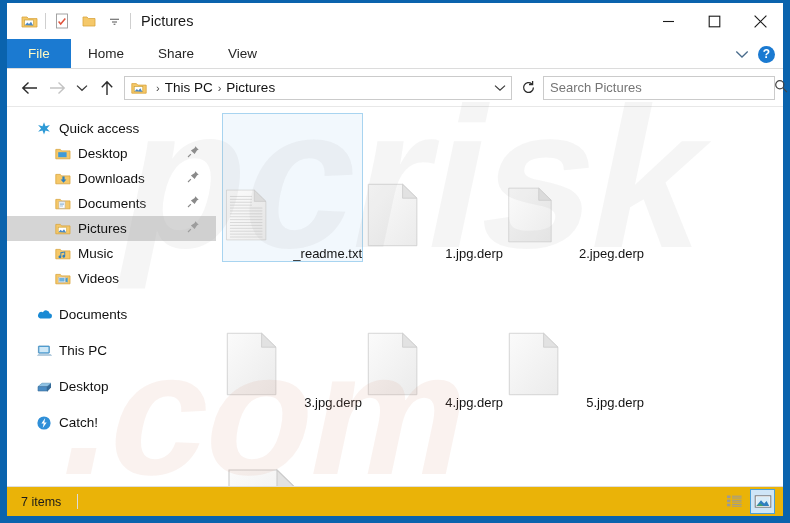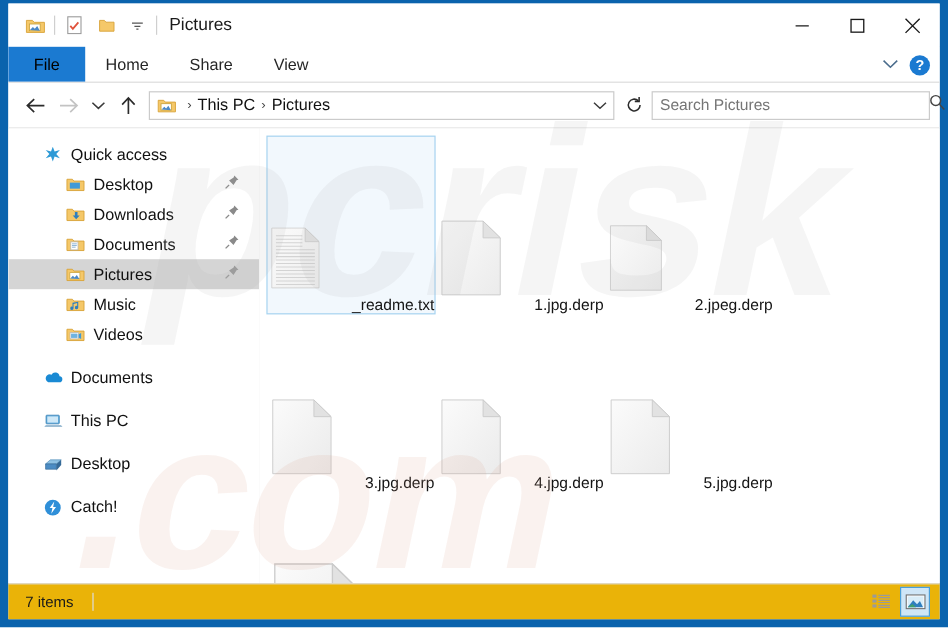--- a/index.html
+++ b/index.html
@@ -54,21 +54,21 @@
     background: #ffffff;
     border-bottom: 1px solid #dcdcdc;
     position: relative;
   }
   .tab {
     display: flex; align-items: center; justify-content: center;
     font-size: 13.5px; color: #262626;
     padding: 0 17px; min-width: 52px;
   }
   .tab.file {
-    background: #1b7ad1; color: #000000; min-width: 64px;
+    background: #1b7ad1; color: #fef9c3; min-width: 64px;
   }
   .ribbon-right {
     position: absolute; right: 8px; top: 0; height: 30px;
     display: flex; align-items: center; gap: 9px;
   }
   .help-btn {
     width: 17px; height: 17px; border-radius: 50%;
     background: #1b7ad1; color: #fff;
     font-size: 12px; font-weight: bold;
     display: flex; align-items: center; justify-content: center;

